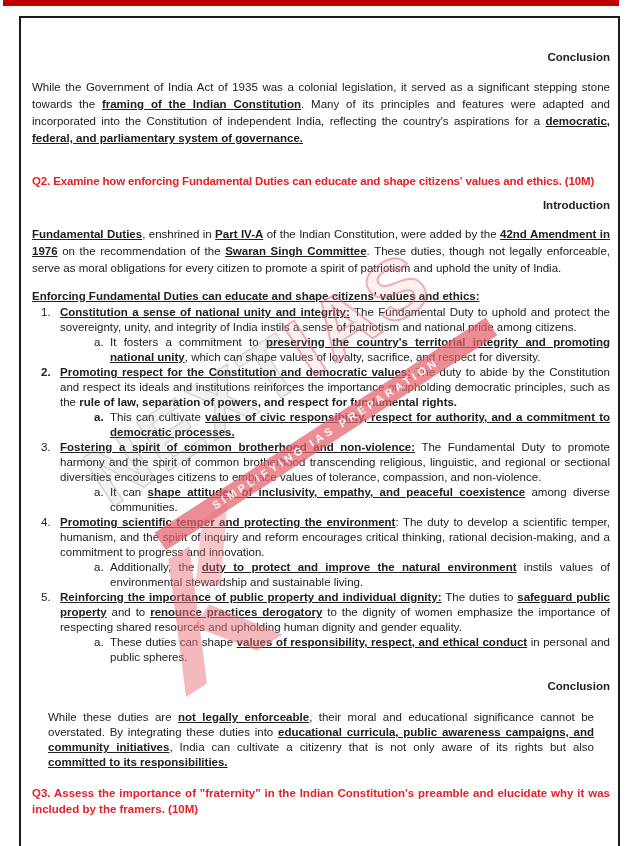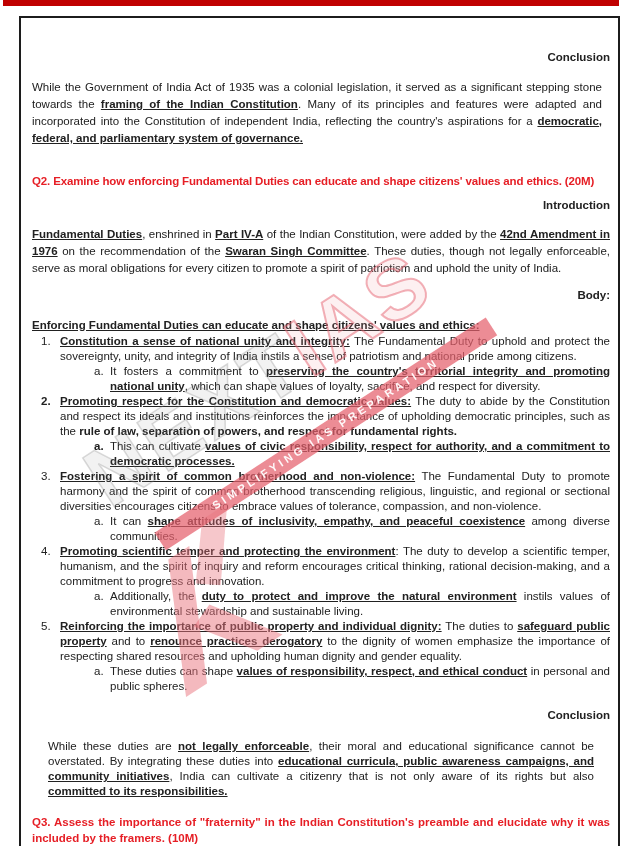--- a/index.html
+++ b/index.html
@@ -13,21 +13,21 @@
     position:absolute;left:19px;top:16px;width:601px;height:830px;
     border:2px solid #1c1c1c;border-bottom:none;box-sizing:border-box;
   }
   .content{position:absolute;left:32px;top:50px;width:578px;z-index:2;}
   .b{font-weight:700;}
   .u{text-decoration:underline;}
   p,h3{margin:0;padding:0;text-align:justify;}
   h3{font-size:11.5px;font-weight:700;text-align:right;}
   .p17{line-height:17px;}
   .h-conclusion1{margin:0 0 14px 0;}
-  .para1{margin:0 8px 26px 0;}
+  .para1{margin:0 0 26px 0;}
   .q-heading{
     color:#e61e25;font-weight:700;line-height:17px;text-align:justify;
   }
   .q2{margin:0 0 8px 0;white-space:nowrap;letter-spacing:-0.15px;}
   .h-intro{margin:0 0 13px 2px;padding-left:38px;}
   .para-intro{margin:0 0 11px 0;}
   .h-body{margin:0 0 14px 0;}
   .list-heading{line-height:17px;margin:0;}
   .numbered-list{margin:0;}
   .li-main{position:relative;padding-left:28px;text-align:justify;}
@@ -53,26 +53,25 @@
 </head>
 <body>
 
 <div class="top-bar" style="background: rgb(192, 0, 0);"></div>
 <div class="page-border"></div>
 
 <div class="content">
   <h3 class="h-conclusion1">Conclusion</h3>
   <p class="para1 p17"><span>While the Government of India Act of 1935 was a colonial legislation, it served as a significant stepping stone towards the </span><span class="b u">framing of the Indian Constitution</span><span>. Many of its principles and features were adapted and incorporated into the Constitution of independent India, reflecting the country's aspirations for a </span><span class="b u">democratic, federal, and parliamentary system of governance.</span></p>
 
-  <p class="q-heading q2" style="color: rgb(230, 30, 37);">Q2. Examine how enforcing Fundamental Duties can educate and shape citizens' values and ethics. (20M)</p>
+  <p class="q-heading q2" style="color: rgb(230, 30, 37);">Q2. Examine how enforcing Fundamental Duties can educate and shape citizens' values and ethics. (10M)</p>
 
   <h3 class="h-intro">Introduction</h3>
   <p class="para-intro p17"><span class="b u">Fundamental Duties</span><span>, enshrined in </span><span class="b u">Part IV-A</span><span> of the Indian Constitution, were added by the </span><span class="b u">42nd Amendment in 1976</span><span> on the recommendation of the </span><span class="b u">Swaran Singh Committee</span><span>. These duties, though not legally enforceable, serve as moral obligations for every citizen to promote a spirit of patriotism and uphold the unity of India.</span></p>
 
-  <h3 class="h-body">Body:</h3>
 
   <p class="list-heading"><span class="b u">Enforcing Fundamental Duties can educate and shape citizens' values and ethics:</span></p>
 
   <div class="numbered-list">
       <div class="li-main"><span class="li-num">1.</span><span class="b u">Constitution a sense of national unity and integrity:</span><span> The Fundamental Duty to uphold and protect the sovereignty, unity, and integrity of India instils a sense of patriotism and national pride among citizens.</span></div>
       <div class="li-sub"><span class="sub-num">a.</span><span>It fosters a commitment to </span><span class="b u">preserving the country's territorial integrity and promoting national unity</span><span>, which can shape values of loyalty, sacrifice, and respect for diversity.</span></div>
       <div class="li-main"><span class="li-num b">2.</span><span class="b u">Promoting respect for the Constitution and democratic values:</span><span> The duty to abide by the Constitution and respect its ideals and institutions reinforces the importance of upholding democratic principles, such as the </span><span class="b">rule of law, separation of powers, and respect for fundamental rights.</span></div>
       <div class="li-sub"><span class="sub-num b">a.</span><span>This can cultivate </span><span class="b u">values of civic responsibility, respect for authority, and a commitment to democratic processes.</span></div>
       <div class="li-main"><span class="li-num">3.</span><span class="b u">Fostering a spirit of common brotherhood and non-violence:</span><span> The Fundamental Duty to promote harmony and the spirit of common brotherhood transcending religious, linguistic, and regional or sectional diversities encourages citizens to embrace values of tolerance, compassion, and non-violence.</span></div>
       <div class="li-sub"><span class="sub-num">a.</span><span>It can </span><span class="b u">shape attitudes of inclusivity, empathy, and peaceful coexistence</span><span> among diverse communities.</span></div>

